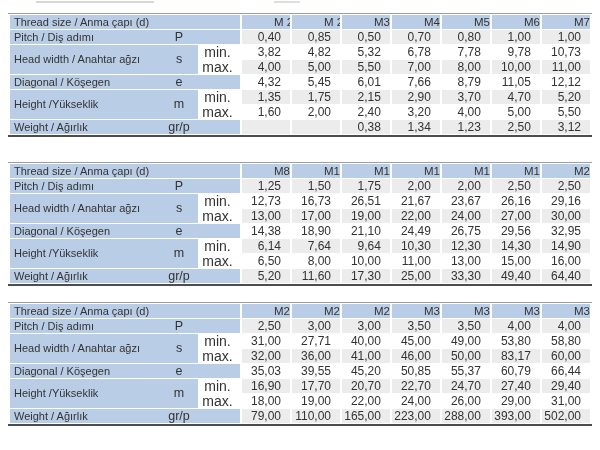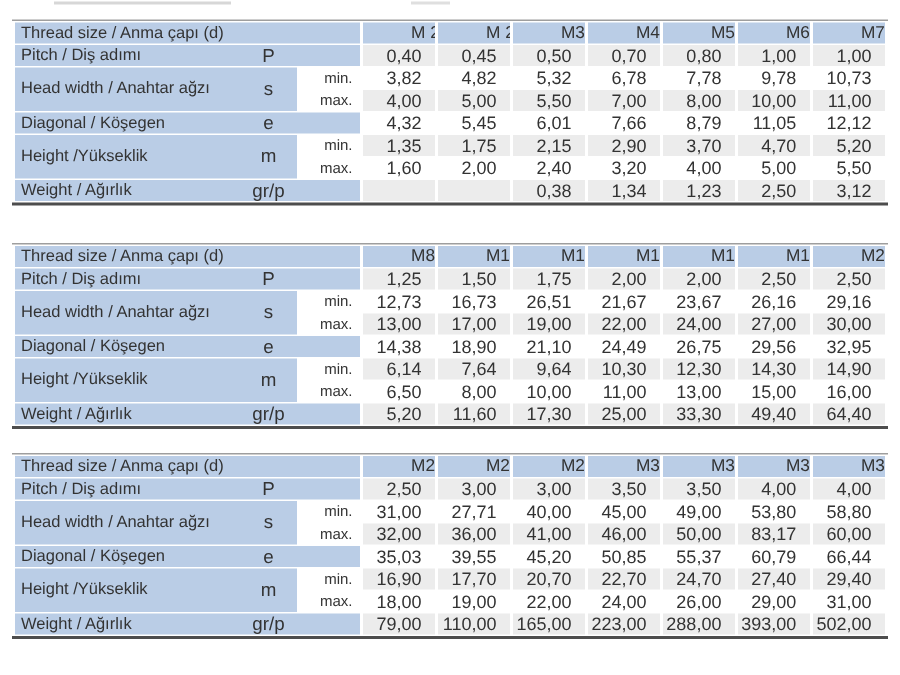--- a/index.html
+++ b/index.html
@@ -47,23 +47,23 @@
   .name{font-size:11px;padding-left:4px;width:148px;flex:0 0 148px;}
   .sym{width:34px;flex:0 0 34px;text-align:center;font-size:12.5px;}
   td.colhead{
     background:var(--blue);
     text-align:center;
     font-size:11.5px;
     padding-left:32px;
   }
   td.minmax{
     background:var(--white);
-    text-align:right;
+    text-align:center;
     padding-right:5px;
-    font-size:10px;
+    font-size:14px;
   }
   td.val{
     text-align:right;
     padding-right:9px;
   }
   td.val.g{background:var(--gray);}
   td.val.w{background:var(--white);}
   #t1{top:13px;}
   #t2{top:162px;}
   #t3{top:302px;}
@@ -104,21 +104,21 @@
           <td class="colhead">M7</td>
         </tr>
         <tr>
           <td class="lbl" colspan="3">
             <div class="cellflex">
               <span class="name">Pitch / Diş adımı</span>
               <span class="sym">P</span>
             </div>
           </td>
           <td class="val g">0,40</td>
-          <td class="val g">0,45</td>
+          <td class="val g">0,85</td>
           <td class="val g">0,50</td>
           <td class="val g">0,70</td>
           <td class="val g">0,80</td>
           <td class="val g">1,00</td>
           <td class="val g">1,00</td>
         </tr>
         <tr>
           <td class="lbl" colspan="2" rowspan="2">
             <div class="cellflex">
               <span class="name">Head width / Anahtar ağzı</span>

